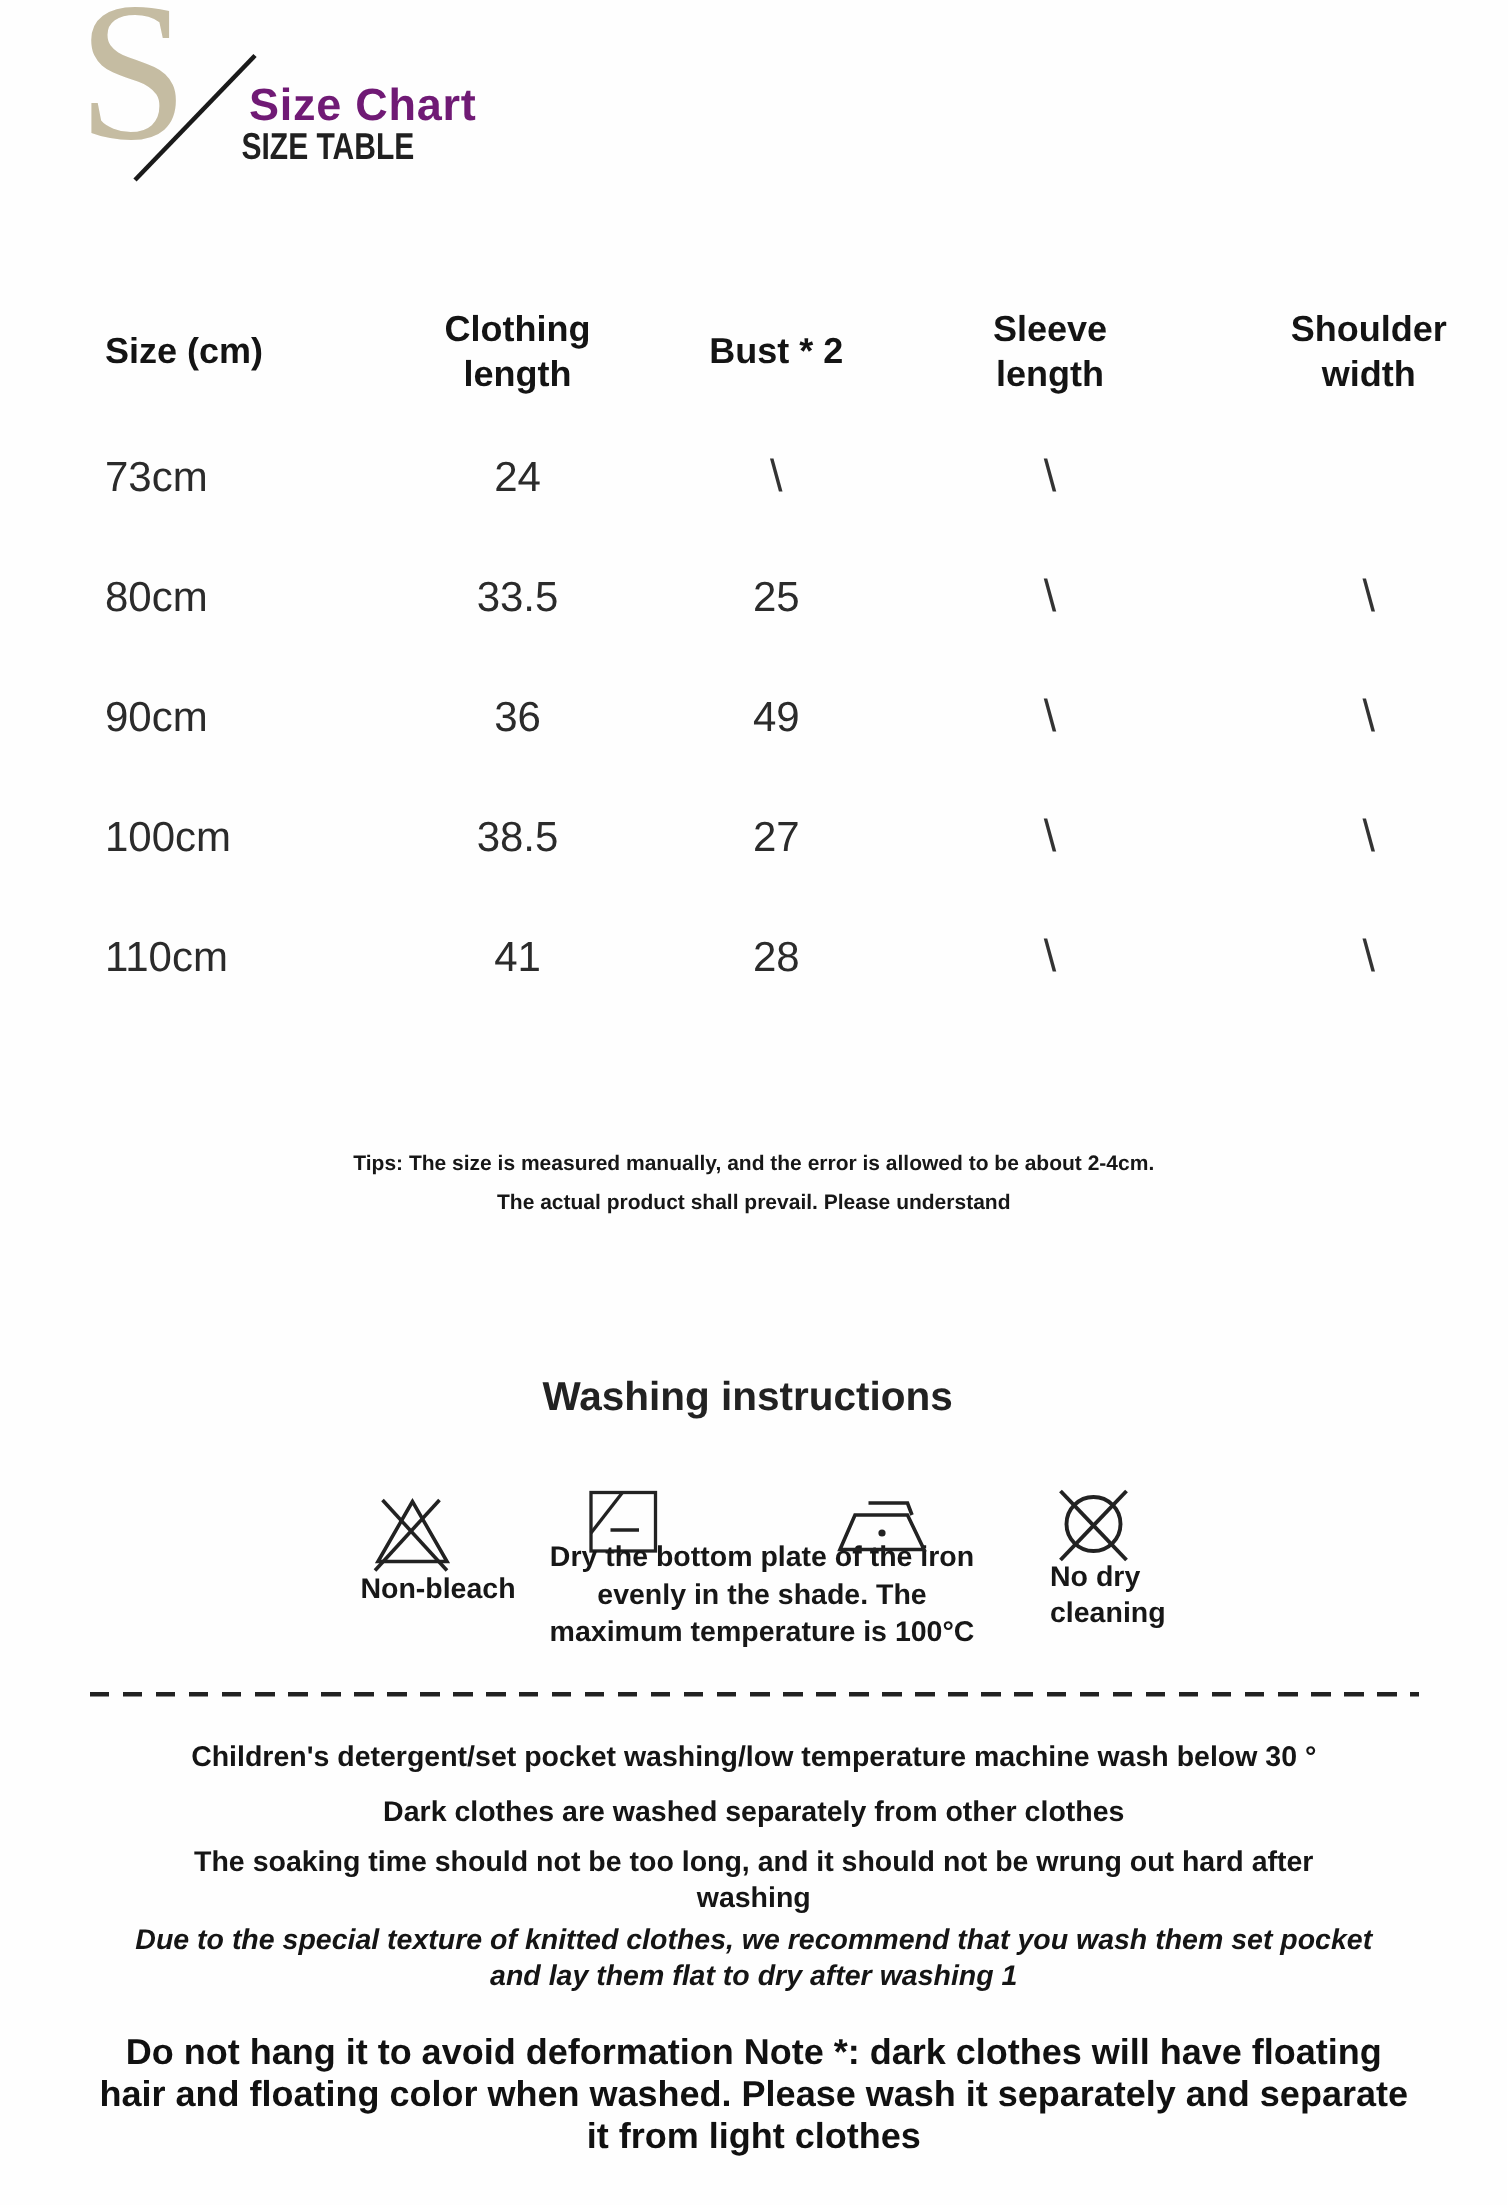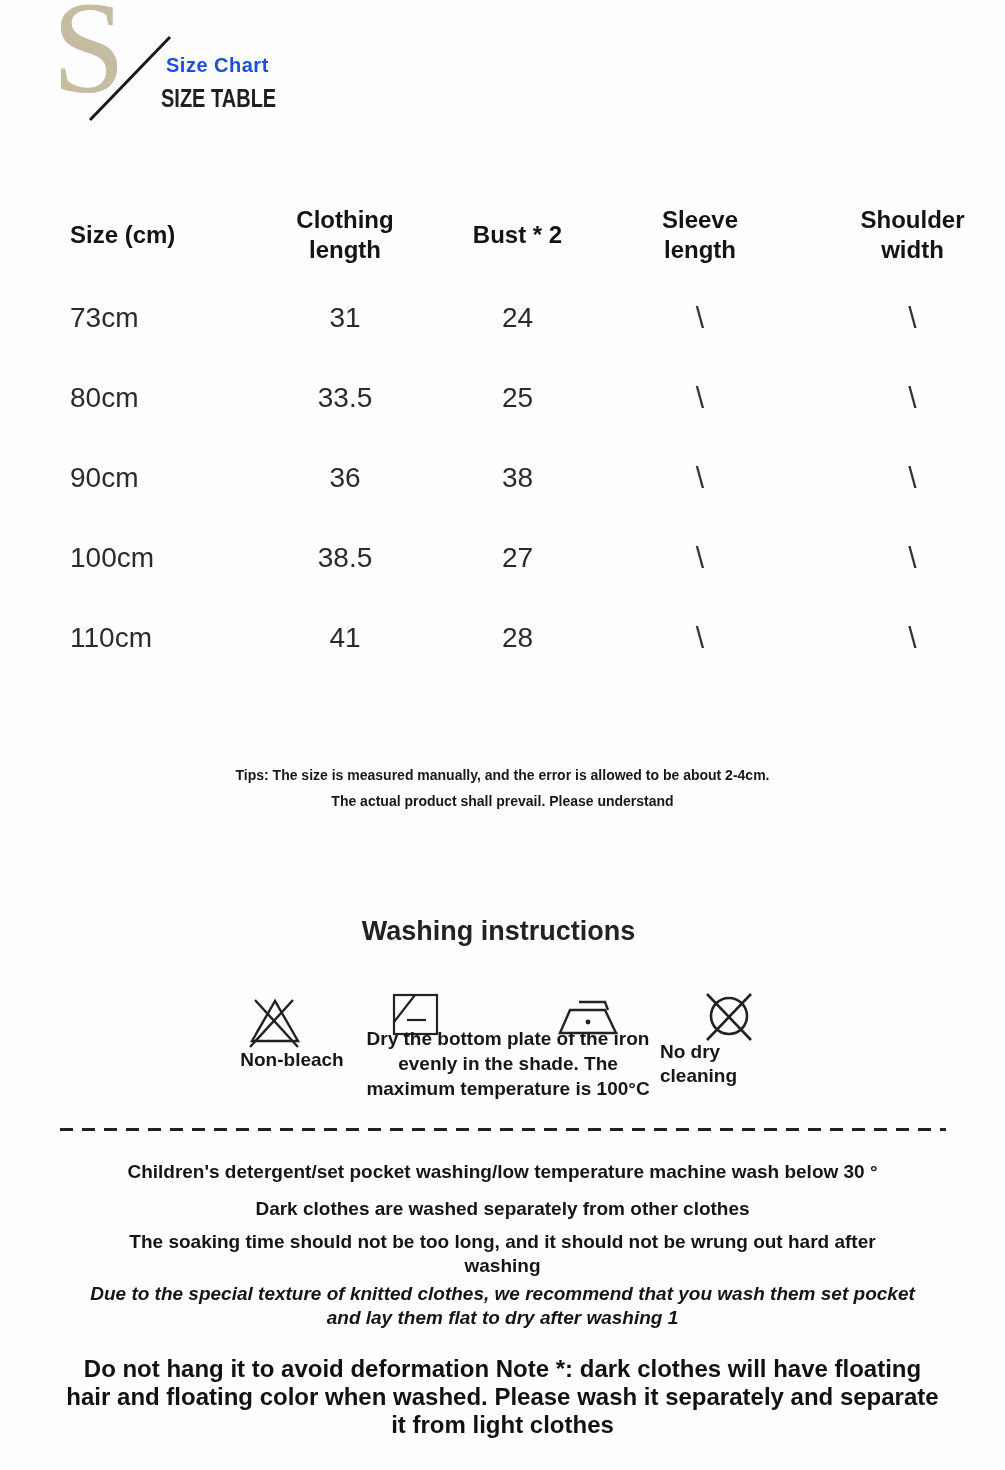--- a/index.html
+++ b/index.html
@@ -17,21 +17,21 @@
   .logo { position: absolute; left: 0; top: 0; width: 360px; height: 140px; }
   .logo-s {
     position: absolute; left: 52px; top: -22px;
     font-family: "Liberation Serif", "DejaVu Serif", serif;
     font-size: 132px; line-height: 140px; font-weight: 400;
     color: #c5bca2;
   }
   .logo-slash { position: absolute; left: 0; top: 0; }
   .logo-title {
     position: absolute; left: 166px; top: 54px;
-    font-size: 20px; font-weight: 700; color: #1d4ed8; letter-spacing: 0.5px;
+    font-size: 30px; font-weight: 700; color: #701a75; letter-spacing: 0.5px;
     white-space: nowrap;
   }
   .logo-subtitle {
     position: absolute; left: 161px; top: 84px;
     font-size: 25px; font-weight: 700; color: #202020;
     transform: scaleX(0.80); transform-origin: left center;
     white-space: nowrap; letter-spacing: 0px;
   }
 
   
@@ -66,21 +66,21 @@
     position: absolute; left: 0; top: 916px; width: 997px;
     text-align: center; font-size: 27px; font-weight: 700; color: #222;
   }
   .icons { position: absolute; left: 0; top: 0; width: 1005px; height: 1120px; }
   .icons svg { position: absolute; }
   .icon-label {
     position: absolute; font-size: 19px; font-weight: 700; color: #171717; line-height: 24px;
   }
   .lbl-nonbleach { left: 226px; top: 1048px; width: 132px; text-align: center; }
   .lbl-dry       { left: 352px; top: 1026px; width: 312px; text-align: center; line-height: 25px; }
-  .lbl-nodry     { left: 660px; top: 1040px; width: 100px; text-align: left; }
+  .lbl-nodry     { left: 700px; top: 1040px; width: 100px; text-align: left; }
 
   
   .divider {
     position: absolute; left: 60px; top: 1128px; width: 886px; height: 3px;
     background: repeating-linear-gradient(90deg, #222 0px, #222 13px, transparent 13px, transparent 22px);
   }
 
   
   .care {
     position: absolute; left: 0; top: 1160px; width: 1005px; text-align: center;
@@ -117,36 +117,35 @@
       <div class="c4 hwrap">
           <span class="hw w-sleeve">Sleeve length</span>
         </div>
       <div class="c5 hwrap">
           <span class="hw w-shoulder">Shoulder width</span>
         </div>
     </div>
     <div class="tbody">
       <div class="trow">
         <div class="c1">73cm</div>
-        <div class="c2">31</div>
         <div class="c3">24</div>
         <div class="c4">\</div>
         <div class="c5">\</div>
       </div>
       <div class="trow">
         <div class="c1">80cm</div>
         <div class="c2">33.5</div>
         <div class="c3">25</div>
         <div class="c4">\</div>
         <div class="c5">\</div>
       </div>
       <div class="trow">
         <div class="c1">90cm</div>
         <div class="c2">36</div>
-        <div class="c3">38</div>
+        <div class="c3">49</div>
         <div class="c4">\</div>
         <div class="c5">\</div>
       </div>
       <div class="trow">
         <div class="c1">100cm</div>
         <div class="c2">38.5</div>
         <div class="c3">27</div>
         <div class="c4">\</div>
         <div class="c5">\</div>
       </div>

